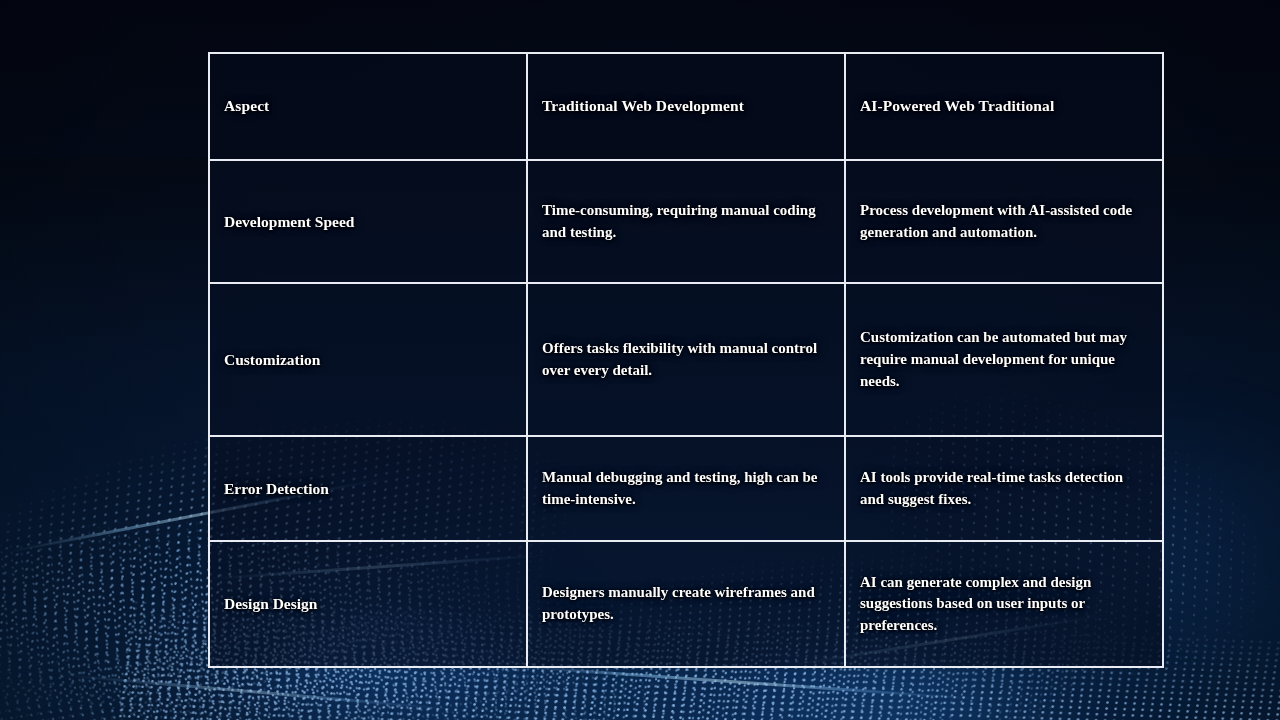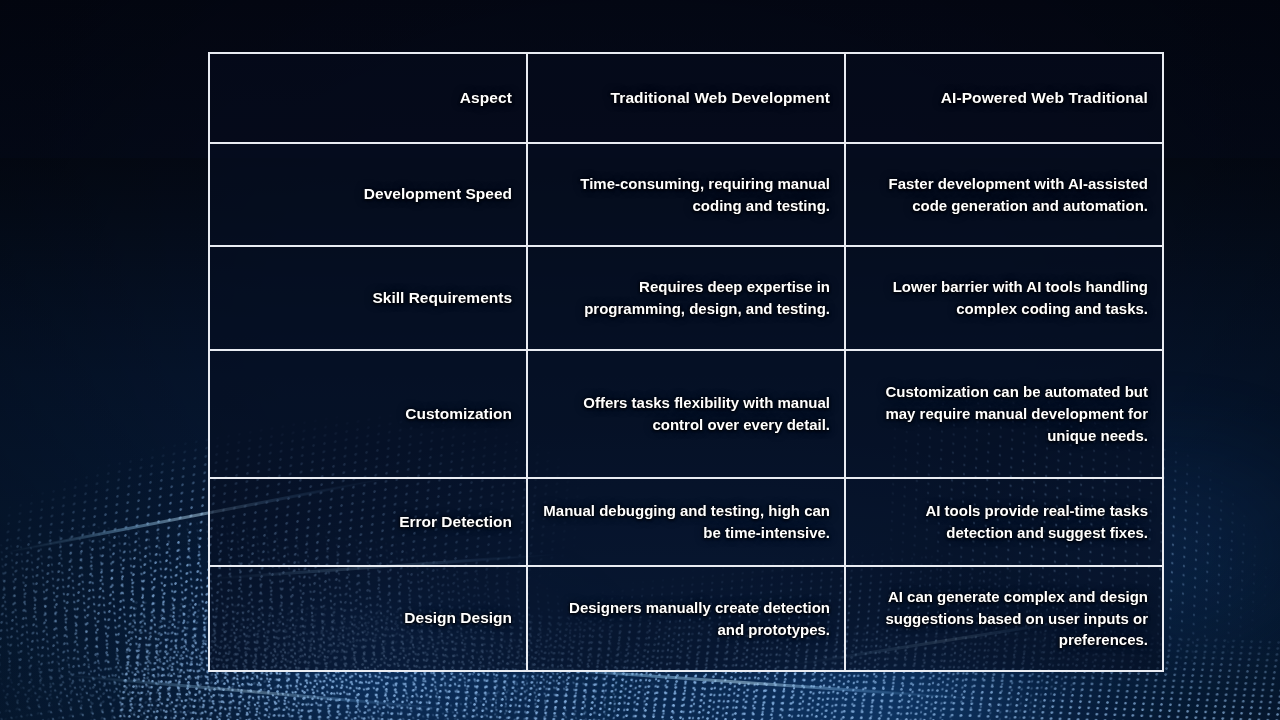--- a/index.html
+++ b/index.html
@@ -161,29 +161,30 @@
     width: 864px;
     height: 616px;
     border-collapse: separate;
     border-spacing: 0;
     table-layout: fixed;
     border: 2px solid #e9ecf2;
   }
 
   table.compare td {
     vertical-align: middle;
-    text-align: right;
+    text-align: left;
     color: #ffffff;
     font-weight: bold;
     padding: 4px 14px;
     background-color: rgba(6, 14, 34, 0.62);
     text-shadow:
       0 0 3px rgba(0,0,0,0.95),
       0 1px 3px rgba(0,0,0,0.9),
       0 0 9px rgba(2,8,22,0.85);
+    font-family: Liberation Serif, serif;
   }
 
   
   table.compare td.c-aspect  { width: 288px; border-right: 2px solid #e9ecf2; }
   table.compare td.c-trad    { width: 288px; border-right: 2px solid #e9ecf2; }
   table.compare td.c-ai      { width: 288px; }
 
   
   table.compare tr.body-row td { border-top: 2px solid #e9ecf2; }
 
@@ -256,35 +257,24 @@
         </tr>
 
         <tr class="body-row r-1">
           <td class="c-aspect">
             <span class="cell-text">Development Speed</span>
           </td>
           <td class="c-trad">
             <span class="cell-text">Time-consuming, requiring manual coding and testing.</span>
           </td>
           <td class="c-ai">
-            <span class="cell-text">Faster development with AI-assisted code generation and automation.</span>
-          </td>
-        </tr>
-
-        <tr class="body-row r-2">
-          <td class="c-aspect">
-            <span class="cell-text">Skill Requirements</span>
-          </td>
-          <td class="c-trad">
-            <span class="cell-text">Requires deep expertise in programming, design, and testing.</span>
-          </td>
-          <td class="c-ai">
-            <span class="cell-text">Lower barrier with AI tools handling complex coding and tasks.</span>
-          </td>
-        </tr>
+            <span class="cell-text">Process development with AI-assisted code generation and automation.</span>
+          </td>
+        </tr>
+
 
         <tr class="body-row r-3">
           <td class="c-aspect">
             <span class="cell-text">Customization</span>
           </td>
           <td class="c-trad">
             <span class="cell-text">Offers tasks flexibility with manual control over every detail.</span>
           </td>
           <td class="c-ai">
             <span class="cell-text">Customization can be automated but may require manual development for unique needs.</span>
@@ -301,21 +291,21 @@
           <td class="c-ai">
             <span class="cell-text">AI tools provide real-time tasks detection and suggest fixes.</span>
           </td>
         </tr>
 
         <tr class="body-row r-5">
           <td class="c-aspect">
             <span class="cell-text">Design Design</span>
           </td>
           <td class="c-trad">
-            <span class="cell-text">Designers manually create detection and prototypes.</span>
+            <span class="cell-text">Designers manually create wireframes and prototypes.</span>
           </td>
           <td class="c-ai">
             <span class="cell-text">AI can generate complex and design suggestions based on user inputs or preferences.</span>
           </td>
         </tr>
 
       </tbody>
     </table>
   </div>
 

